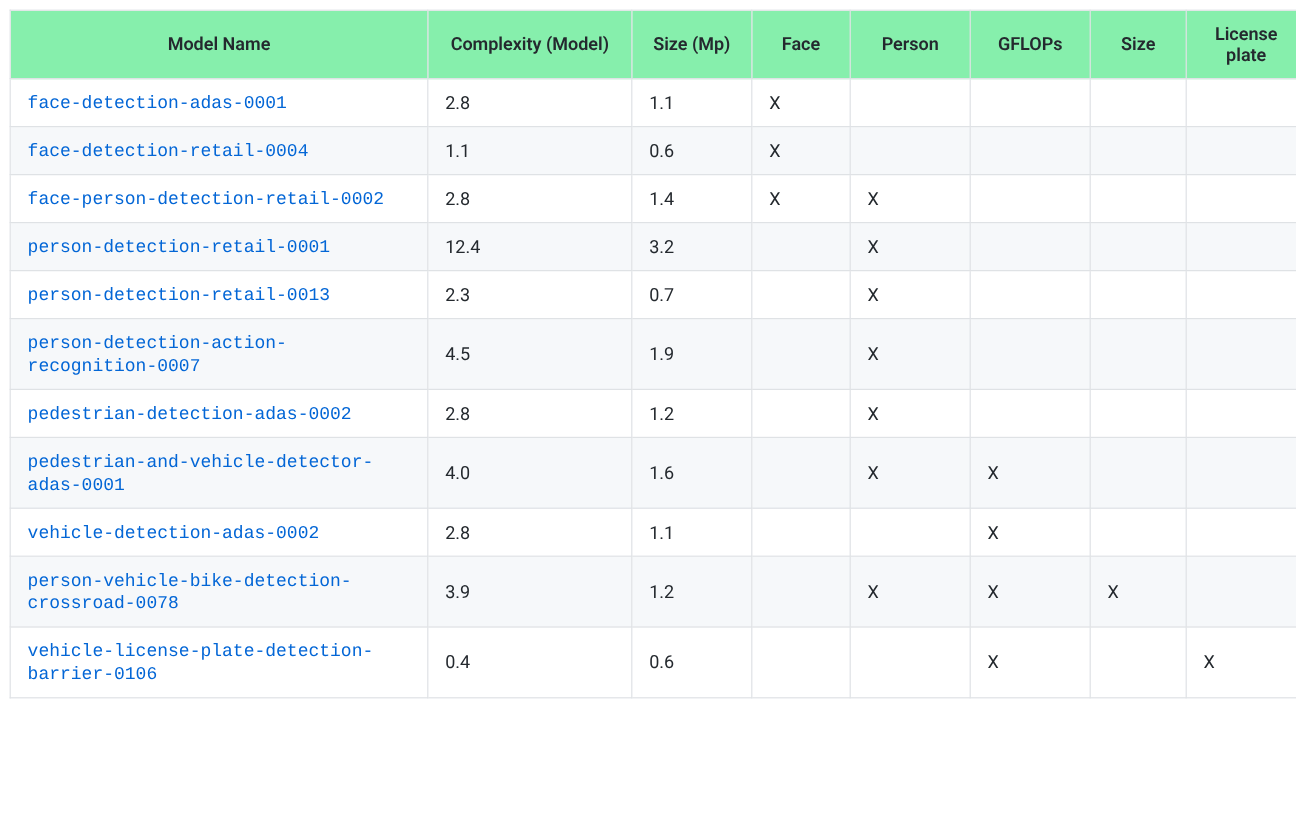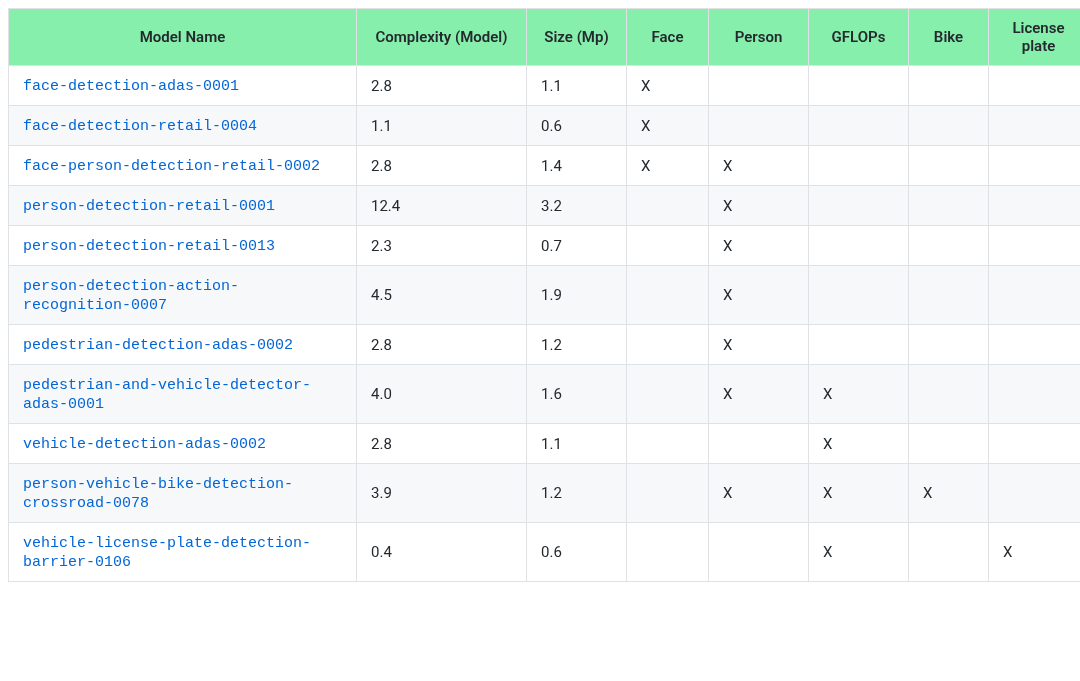--- a/index.html
+++ b/index.html
@@ -63,21 +63,21 @@
       <col class="col-lp">
   </colgroup>
   <thead>
     <tr>
       <th>Model Name</th>
       <th>Complexity (Model)</th>
       <th>Size (Mp)</th>
       <th>Face</th>
       <th>Person</th>
       <th>GFLOPs</th>
-      <th>Bike</th>
+      <th>Size</th>
       <th>License plate</th>
     </tr>
   </thead>
   <tbody id="rows">
       <tr>
         <td><a class="link">face-detection-adas-0001</a></td>
         <td>2.8</td>
         <td>1.1</td>
         <td>X</td>
         <td></td>

